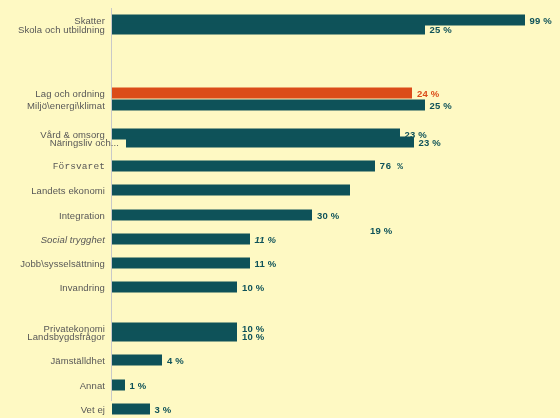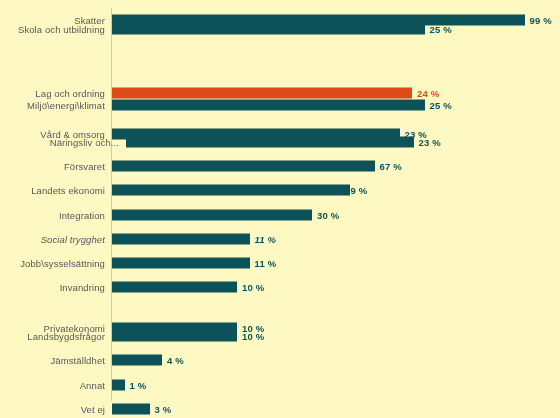--- a/index.html
+++ b/index.html
@@ -99,29 +99,29 @@
         <div class="bar-row" style="top: 122px;">
           <div class="cat-label">Vård &amp; omsorg</div>
           <div class="bar" style="width: 287.5px; background: rgb(14, 82, 89);"></div>
           <div class="val-label" style="left: 404.5px; color: rgb(14, 82, 89);">23 %</div>
         </div>
         <div class="bar-row" style="top: 129.5px; margin-left: 14px;">
           <div class="cat-label">Näringsliv och...</div>
           <div class="bar" style="width: 287.5px; background: rgb(14, 82, 89);"></div>
           <div class="val-label" style="left: 404.5px; color: rgb(14, 82, 89);">23 %</div>
         </div>
-        <div class="bar-row" style="top: 153.8px;">
+        <div class="bar-row" style="top: 153.8px; font-family: Liberation Mono, monospace;">
           <div class="cat-label">Försvaret</div>
           <div class="bar" style="width: 262.5px; background: rgb(14, 82, 89);"></div>
-          <div class="val-label" style="left: 379.5px; color: rgb(14, 82, 89);">67 %</div>
+          <div class="val-label" style="left: 379.5px; color: rgb(14, 82, 89);">76 %</div>
         </div>
         <div class="bar-row" style="top: 178.1px;">
           <div class="cat-label">Landets ekonomi</div>
           <div class="bar" style="width: 237.5px; background: rgb(14, 82, 89);"></div>
-          <div class="val-label" style="left: 345px; color: rgb(14, 82, 89);">19 %</div>
+          <div class="val-label" style="left: 370px; color: rgb(14, 82, 89); margin-top: 40px;">19 %</div>
         </div>
         <div class="bar-row" style="top: 202.4px;">
           <div class="cat-label">Integration</div>
           <div class="bar" style="width: 200px; background: rgb(14, 82, 89);"></div>
           <div class="val-label" style="left: 317px; color: rgb(14, 82, 89);">30 %</div>
         </div>
         <div class="bar-row" style="top: 226.7px; font-style: italic;">
           <div class="cat-label">Social trygghet</div>
           <div class="bar" style="width: 137.5px; background: rgb(14, 82, 89);"></div>
           <div class="val-label" style="left: 254.5px; color: rgb(14, 82, 89);">11 %</div>

